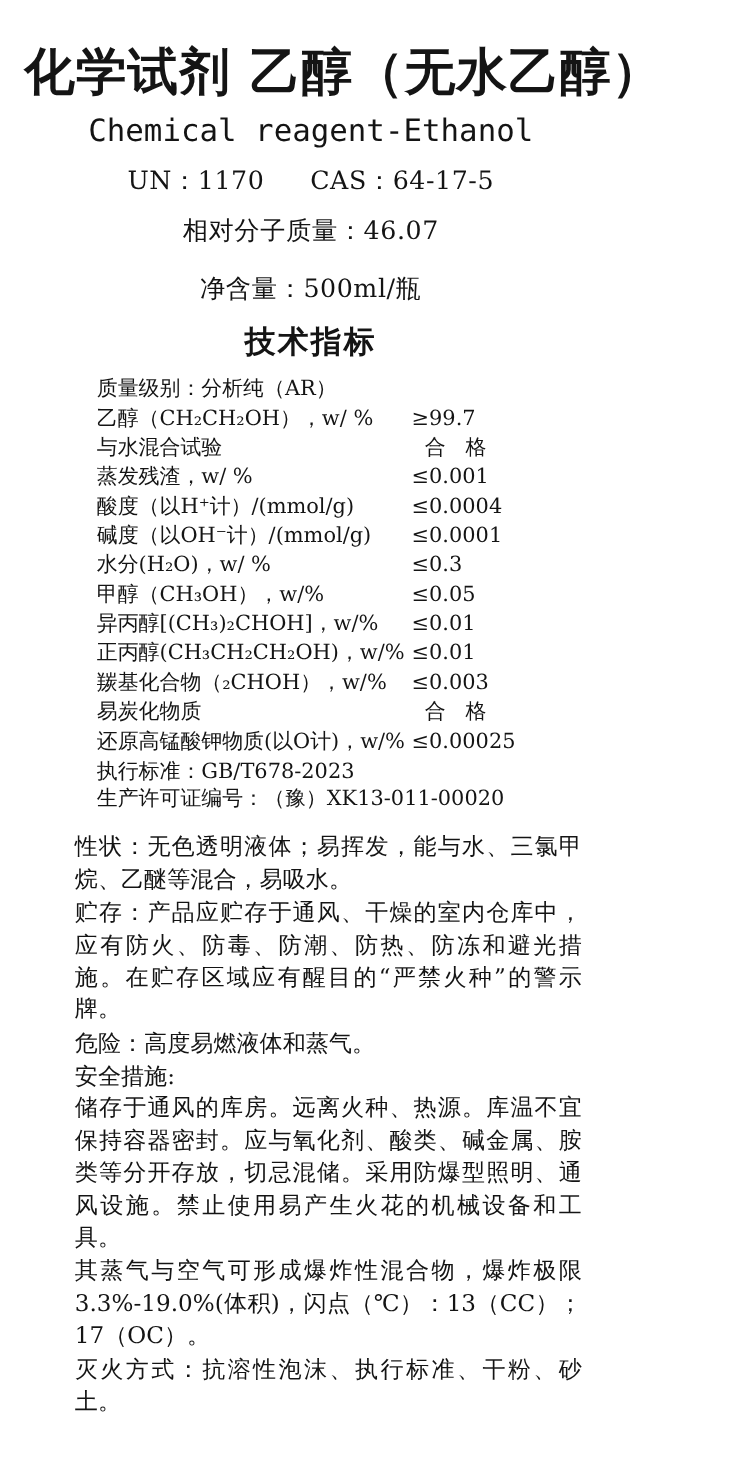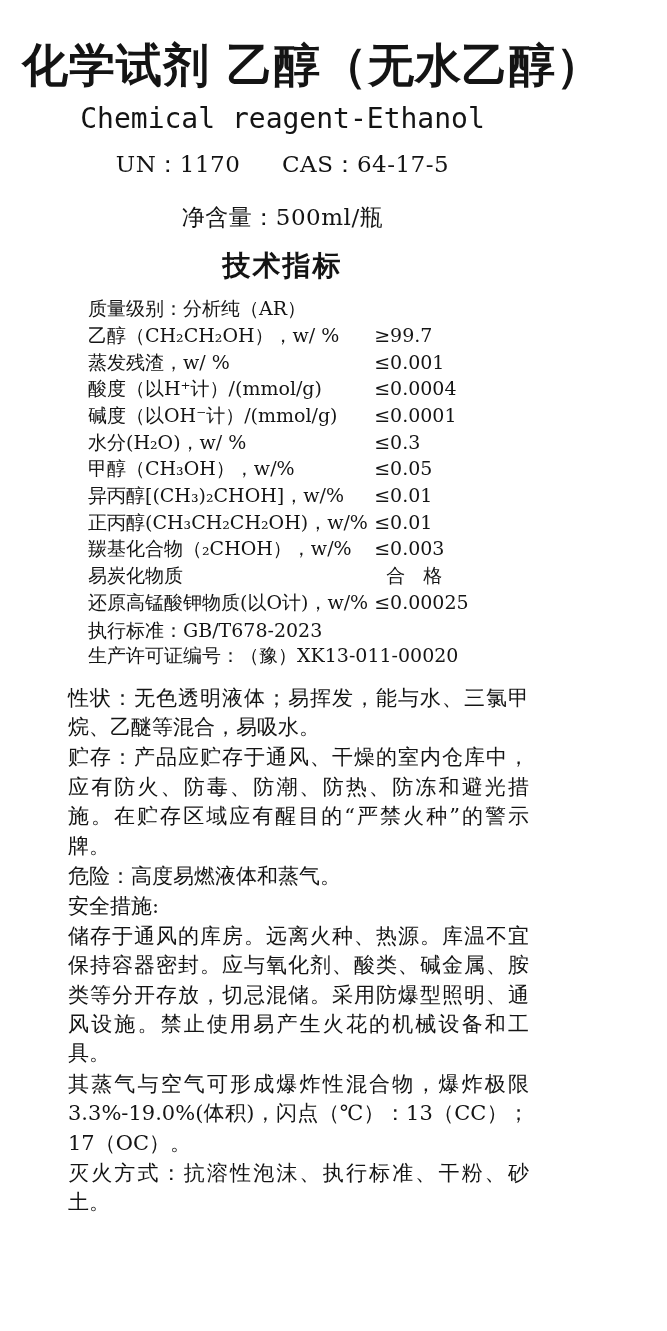--- a/index.html
+++ b/index.html
@@ -129,33 +129,38 @@
 
   <div class="title-cn">化学试剂 乙醇（无水乙醇）</div>
   <div class="title-en">Chemical reagent-Ethanol</div>
 
   <div class="idline">
     <span>UN：1170</span>
     <span class="gap"></span>
     <span>CAS：64-17-5</span>
   </div>
 
+  <div class="molmass">相对分子质量：46.07</div>
   <div class="netvol">净含量：500ml/瓶</div>
 
   <div class="section-title">技术指标</div>
 
   <table class="spec">
     <tbody>
       <tr>
         <td class="name">质量级别：分析纯（AR）</td>
         <td class="val"></td>
       </tr>
       <tr>
         <td class="name">乙醇（CH₂CH₂OH），w/ %</td>
         <td class="val">≥99.7</td>
+      </tr>
+      <tr>
+        <td class="name">与水混合试验</td>
+        <td class="val center">合 格</td>
       </tr>
       <tr>
         <td class="name">蒸发残渣，w/ %</td>
         <td class="val">≤0.001</td>
       </tr>
       <tr>
         <td class="name">酸度（以H⁺计）/(mmol/g)</td>
         <td class="val">≤0.0004</td>
       </tr>
       <tr>

